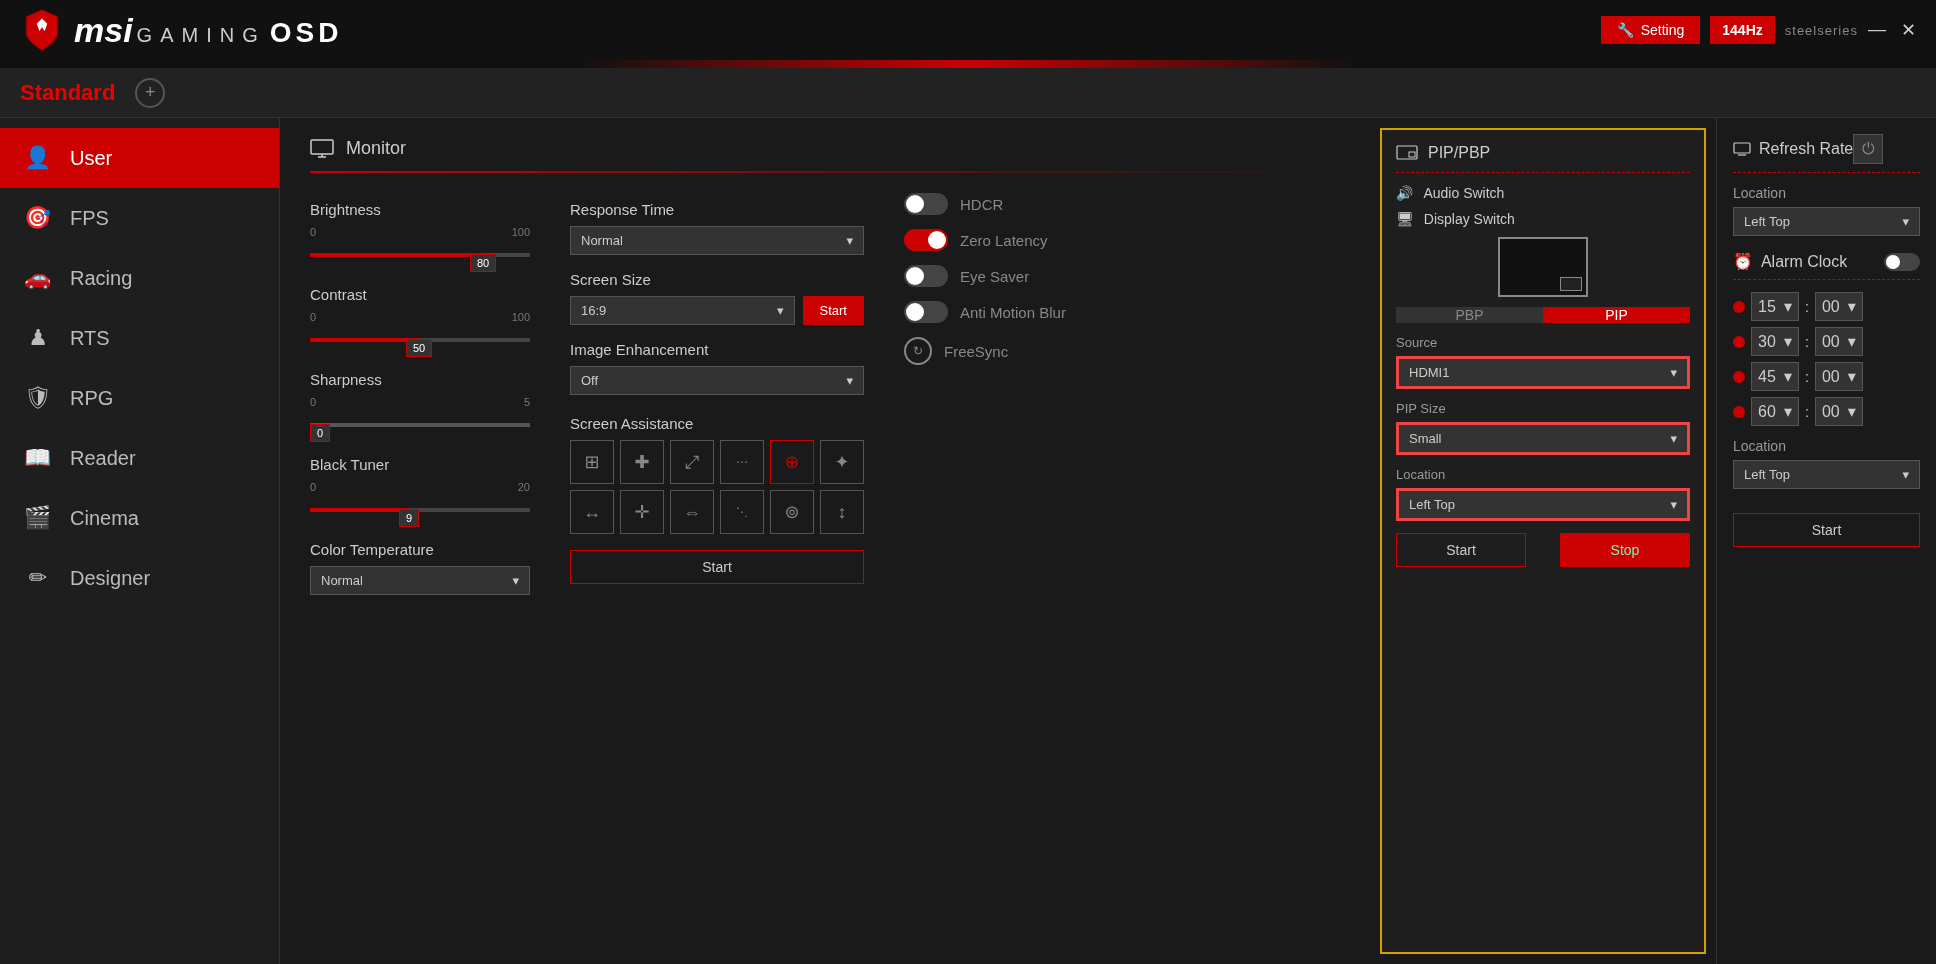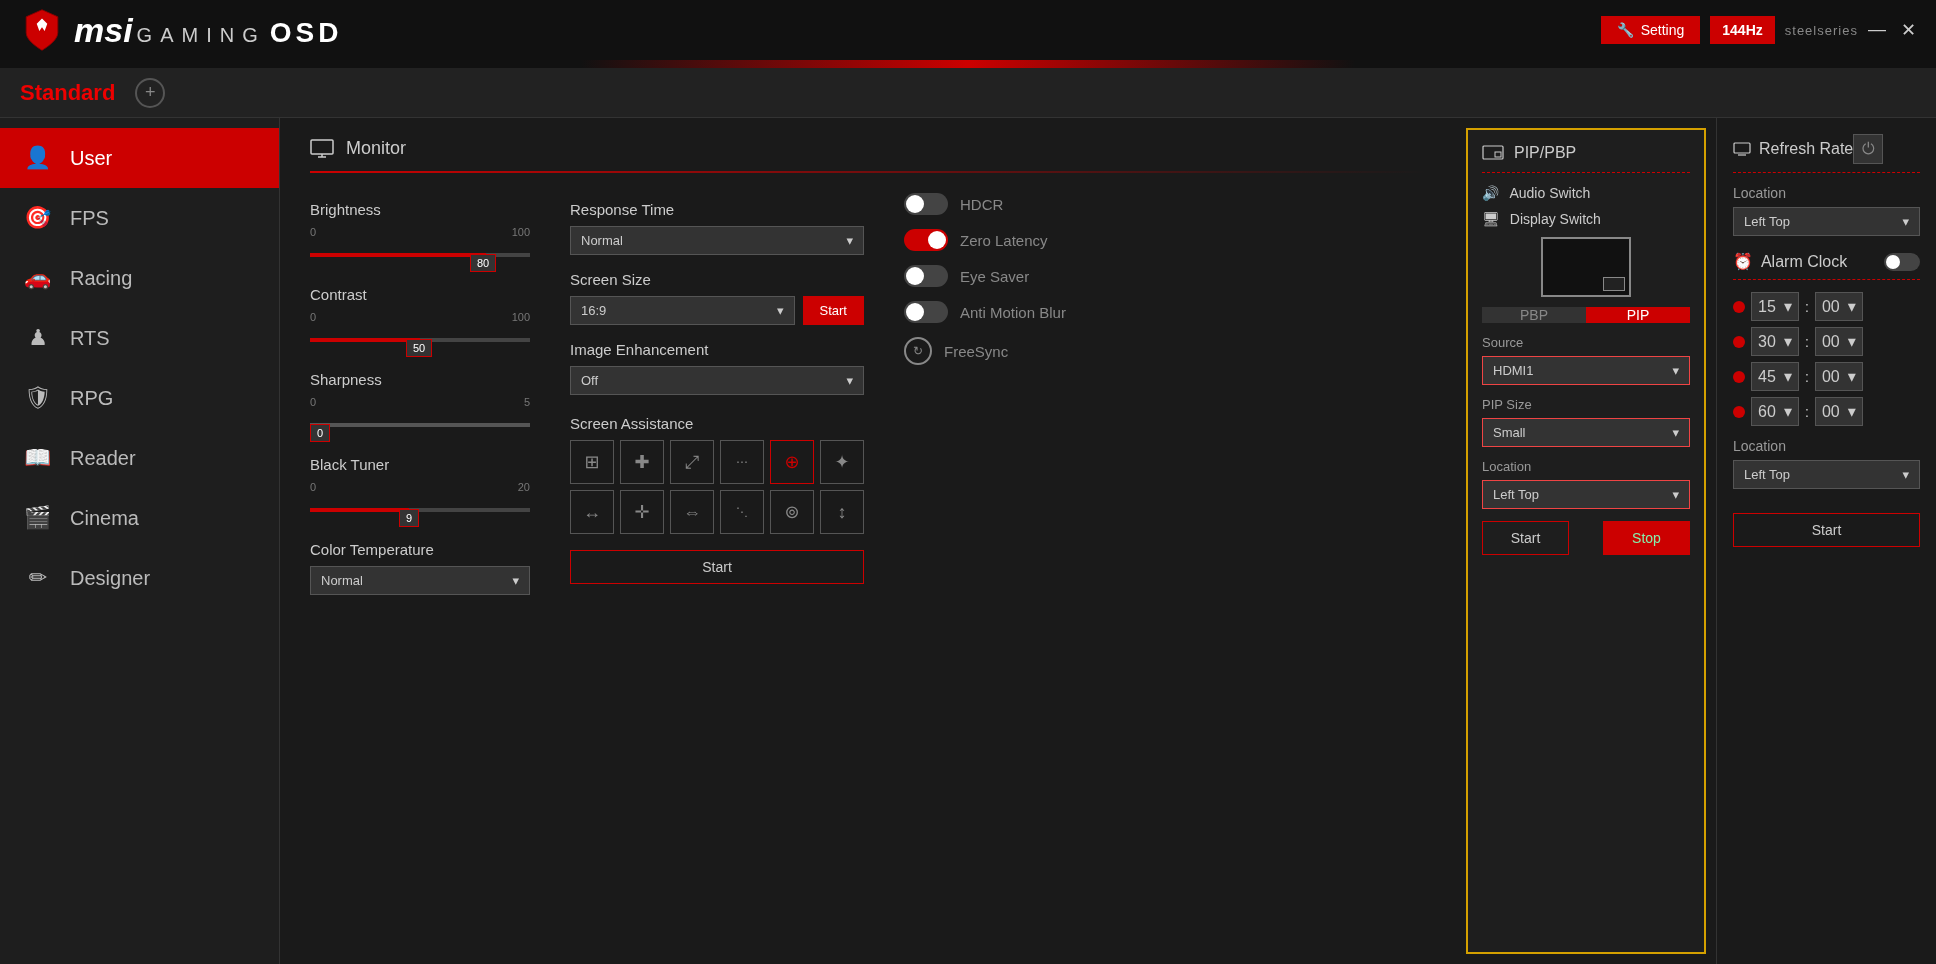--- a/index.html
+++ b/index.html
@@ -263,21 +263,21 @@
       font-size: 18px;
       cursor: pointer;
     }
     .assist-icon.active {
       border-color: #c00;
       color: #c00;
     }
 
     
     .pip-panel {
-      width: 240px;
+      width: 326px;
       background: #1e1e1e;
       border: 2px solid #d4a000;
       margin: 10px;
       padding: 14px;
       flex-shrink: 0;
     }
     .pip-header {
       display: flex;
       align-items: center;
       gap: 10px;
@@ -337,21 +337,21 @@
       color: white;
     }
     .pip-label {
       font-size: 13px;
       color: #999;
       margin-bottom: 6px;
     }
     .pip-select {
       width: 100%;
       background: #333;
-      border: 1px solid #ef4444;
+      border: 3px solid #ef4444;
       color: #ccc;
       padding: 6px 10px;
       font-size: 13px;
       display: flex;
       justify-content: space-between;
       align-items: center;
       margin-bottom: 12px;
       cursor: pointer;
     }
     .pip-buttons {

